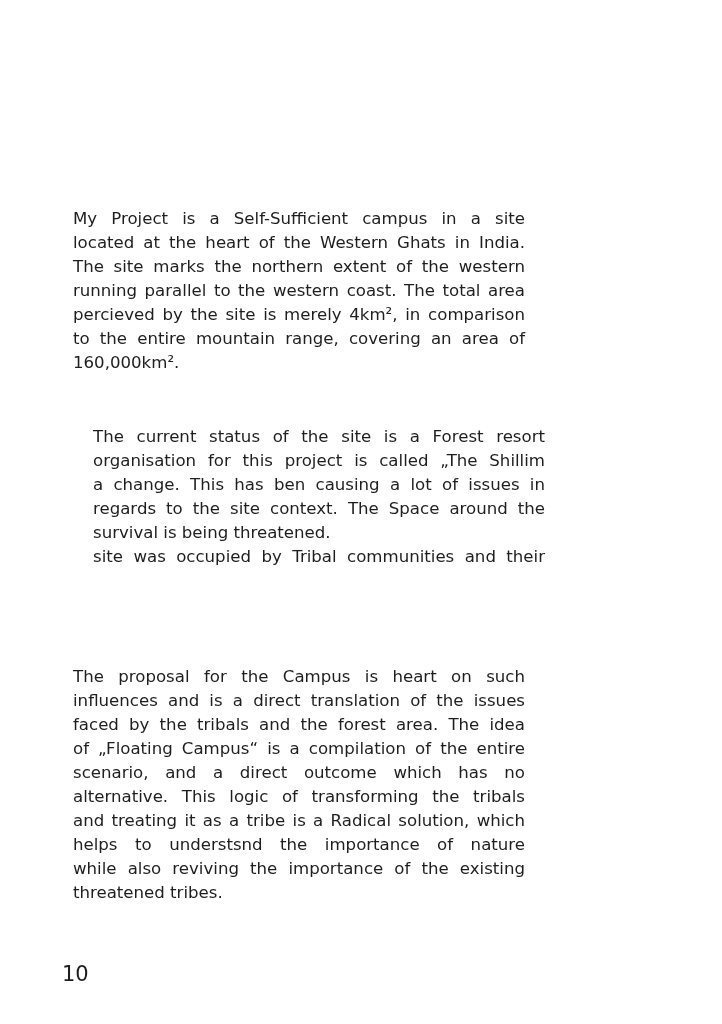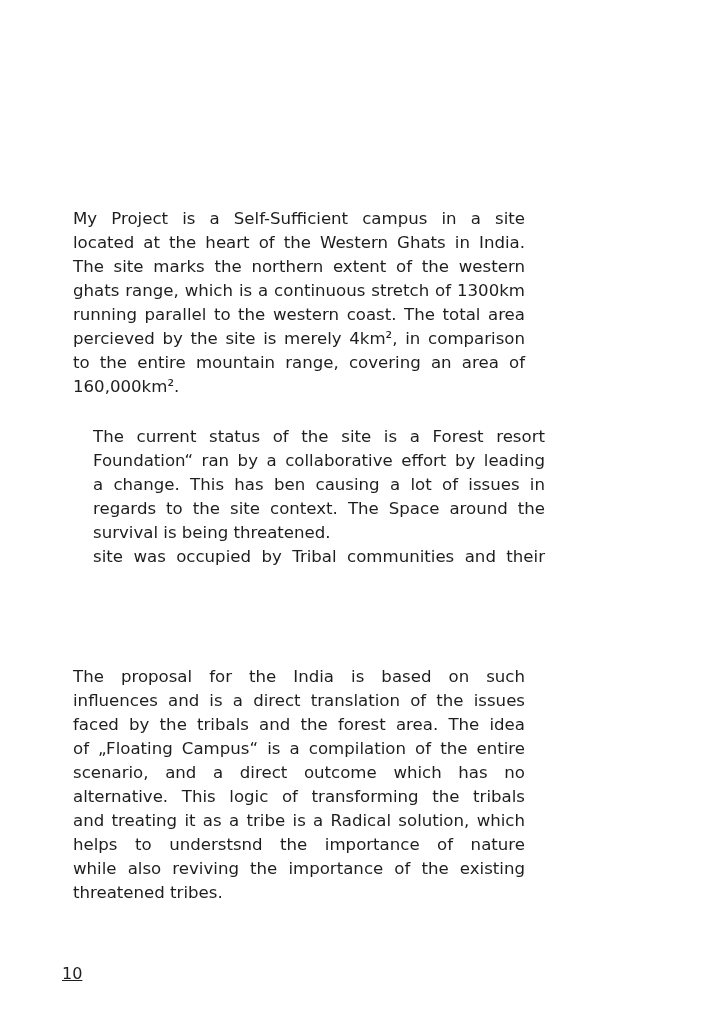--- a/index.html
+++ b/index.html
@@ -52,52 +52,50 @@
       text-align-last: justify;
       white-space: normal;
     }
     .line.last .line-inner {
       text-align-last: left;
     }
     .page-number {
       position: absolute;
       left: 62px;
       top: 960px;
-      font-size: 16px;
+      font-size: 21px;
       line-height: 20px;
-      text-decoration: underline;
     }
   </style>
 </head>
 <body>
 
 <div class="page">
 
   <div class="body-text p1">
     <span class="line"><span class="line-inner">My Project is a Self-Sufficient campus in a site</span></span>
     <span class="line"><span class="line-inner">located at the heart of the Western Ghats in India.</span></span>
     <span class="line"><span class="line-inner">The site marks the northern extent of the western</span></span>
-    <span class="line"><span class="line-inner">ghats range, which is a continuous stretch of 1300km</span></span>
     <span class="line"><span class="line-inner">running parallel to the western coast. The total area</span></span>
     <span class="line"><span class="line-inner">percieved by the site is merely 4km², in comparison</span></span>
     <span class="line"><span class="line-inner">to the entire mountain range, covering an area of</span></span>
     <span class="line last"><span class="line-inner">160,000km².</span></span>
   </div>
 
   <div class="body-text p2">
     <span class="line"><span class="line-inner">The current status of the site is a Forest resort</span></span>
-    <span class="line"><span class="line-inner">Foundation“ ran by a collaborative effort by leading</span></span>
+    <span class="line"><span class="line-inner">organisation for this project is called „The Shillim</span></span>
     <span class="line"><span class="line-inner">a change. This has ben causing a lot of issues in</span></span>
     <span class="line"><span class="line-inner">regards to the site context. The Space around the</span></span>
     <span class="line last"><span class="line-inner">survival is being threatened.</span></span>
     <span class="line"><span class="line-inner">site was occupied by Tribal communities and their</span></span>
   </div>
 
   <div class="body-text p3">
-    <span class="line"><span class="line-inner">The proposal for the India is based on such</span></span>
+    <span class="line"><span class="line-inner">The proposal for the Campus is heart on such</span></span>
     <span class="line"><span class="line-inner">influences and is a direct translation of the issues</span></span>
     <span class="line"><span class="line-inner">faced by the tribals and the forest area. The idea</span></span>
     <span class="line"><span class="line-inner">of „Floating Campus“ is a compilation of the entire</span></span>
     <span class="line"><span class="line-inner">scenario, and a direct outcome which has no</span></span>
     <span class="line"><span class="line-inner">alternative. This logic of transforming the tribals</span></span>
     <span class="line"><span class="line-inner">and treating it as a tribe is a Radical solution, which</span></span>
     <span class="line"><span class="line-inner">helps to understsnd the importance of nature</span></span>
     <span class="line"><span class="line-inner">while also reviving the importance of the existing</span></span>
     <span class="line last"><span class="line-inner">threatened tribes.</span></span>
   </div>

